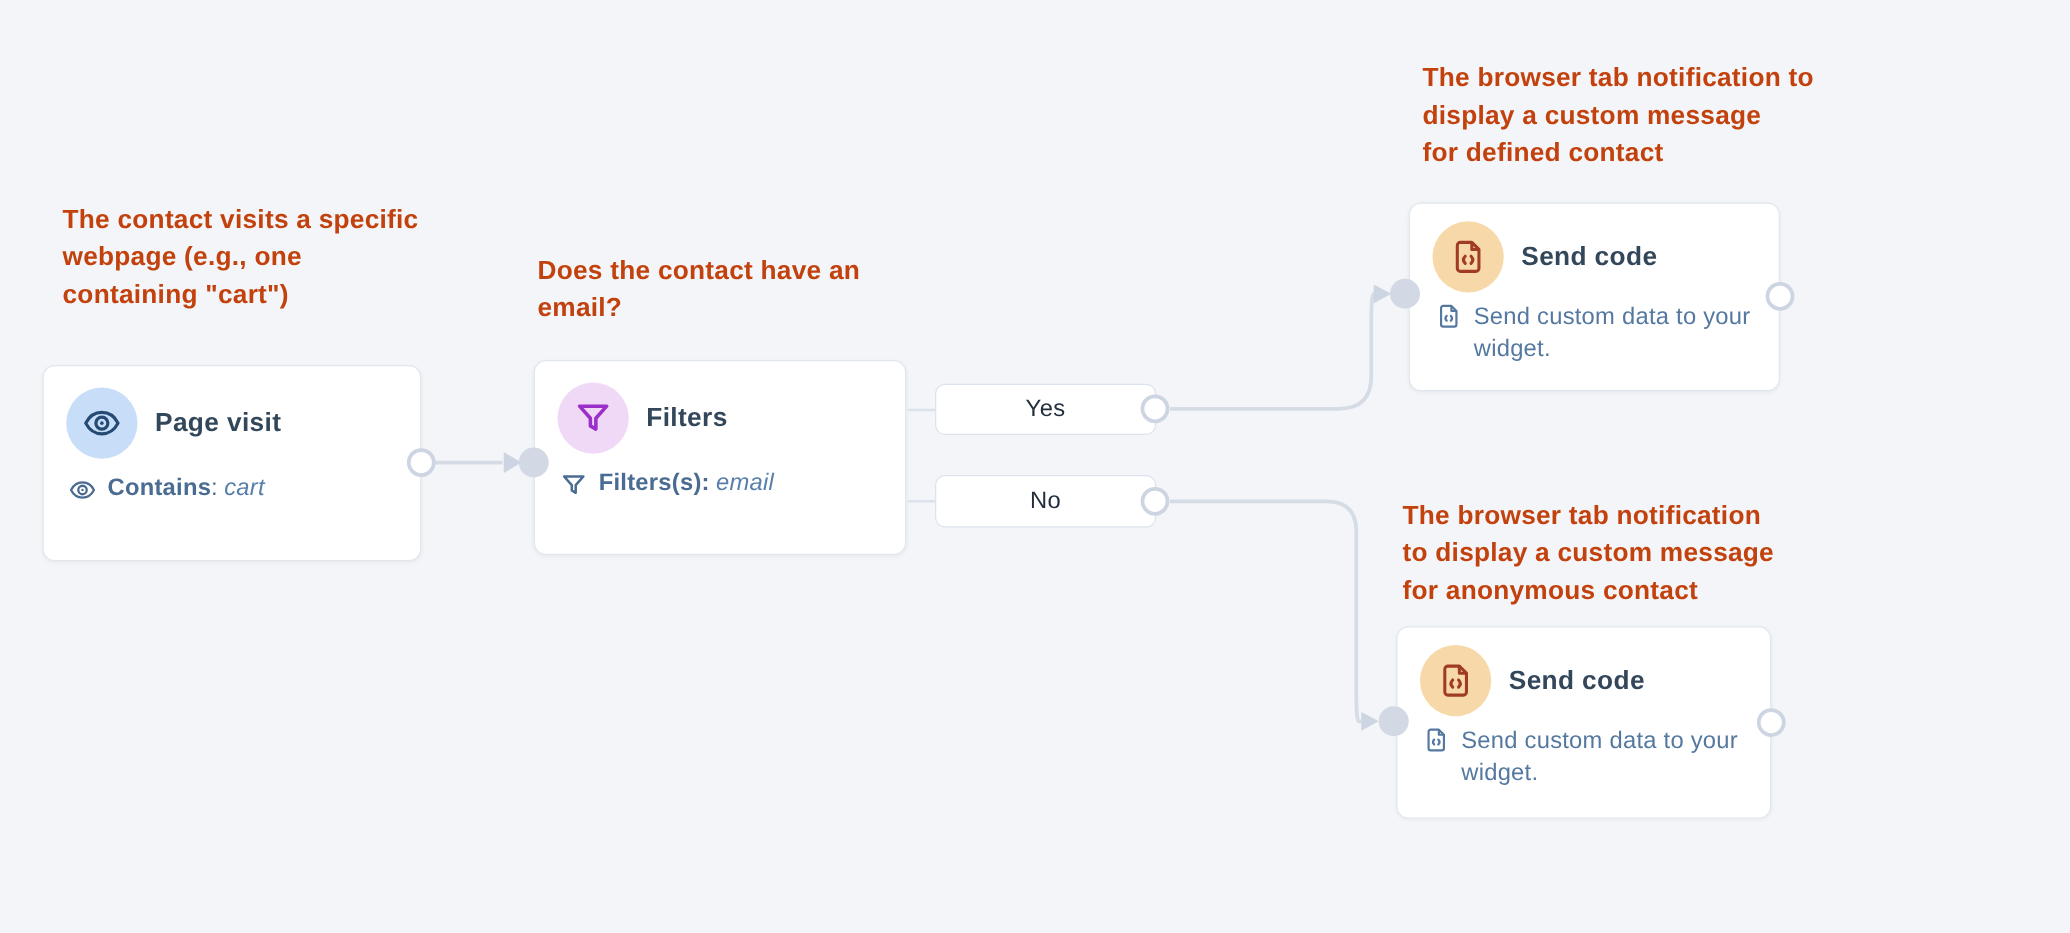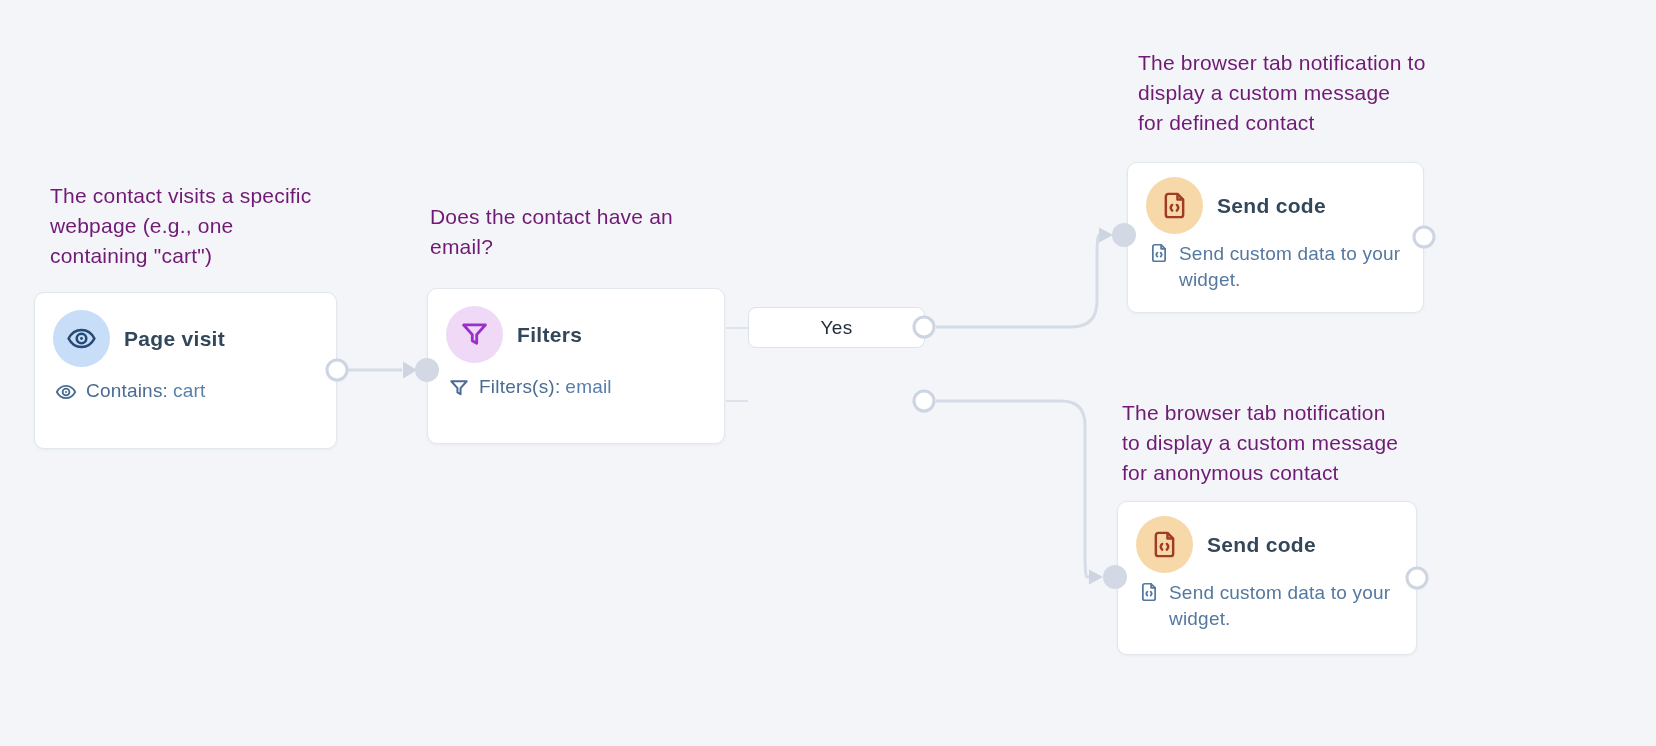--- a/index.html
+++ b/index.html
@@ -14,22 +14,22 @@
   
   .wires { position:absolute; left:0; top:0; z-index:3; pointer-events:none; }
   .wire  { fill:none; stroke:#d6dce6; stroke-width:3; }
   .stub  { fill:none; stroke:#dde3ec; stroke-width:2; }
   .arrowhead { fill:#ccd5e1; stroke:none; }
   .port-out  { fill:#ffffff; stroke:#ccd5e1; stroke-width:3; }
   .port-in   { fill:#d2d9e4; stroke:none; }
 
   .annotation {
     position:absolute; z-index:1;
-    font-size:21px; line-height:30px; font-weight:400;
-    color:#701a75; letter-spacing:.2px;
+    font-size:21px; line-height:30px; font-weight:700;
+    color:#c2410c; letter-spacing:.2px;
     white-space:pre-line;
   }
 
   .node {
     position:absolute; z-index:2;
     background:#ffffff;
     border:1px solid #e2e7ee;
     border-radius:10px;
     box-shadow:0 1px 3px rgba(45,62,80,.05);
   }
@@ -48,23 +48,23 @@
 
   .node-meta {
     display:flex; align-items:flex-start; gap:9px;
     padding:0 16px 0 20px; margin-top:13px;
     font-size:19px; letter-spacing:.2px;
   }
   .node.compact .node-meta { margin-top:7px; }
   .meta-icon { color:#4a6c92; flex:0 0 auto; margin-top:1px; }
   .meta-icon svg { width:22px; height:22px; display:block; }
   .meta-icon.linkish { color:#54789f; }
-  .meta-label { font-weight:400; color:#4a6c92; }
+  .meta-label { font-weight:700; color:#4a6c92; }
   .meta-sep   { font-weight:400; color:#4a6c92; }
-  .meta-value { color:#587fa9; margin-left:5px; }
+  .meta-value { color:#587fa9; margin-left:5px;font-style:italic; }
   .meta-link  { color:#54789f; line-height:26px; max-width:232px; display:inline-block; }
 
   .branch {
     position:absolute; z-index:2;
     background:#ffffff;
     border:1px solid #dde3ec;
     border-radius:8px;
     display:flex; align-items:center; justify-content:center;
     font-size:19px; font-weight:500; color:#232e3d; letter-spacing:.4px;
   }
@@ -86,21 +86,21 @@
       <path d="M14.3 3H7.2a1.9 1.9 0 0 0-1.9 1.9v14.2A1.9 1.9 0 0 0 7.2 21h9.6a1.9 1.9 0 0 0 1.9-1.9V7.4L14.3 3Z"></path>
       <path d="M14.3 3.4v4h4"></path>
       <path d="M10.2 11.6c-1.5 1.5-1.5 2.9 0 4.4"></path>
       <path d="M13.8 11.6c1.5 1.5 1.5 2.9 0 4.4"></path>
     </g>
   </defs>
 </svg>
 
 <div class="canvas">
 
-  <div class="annotation" style="left:50px; top:161px; width:300px;margin-top:20px;">The contact visits a specific
+  <div class="annotation" style="left:50px; top:161px; width:300px;">The contact visits a specific
 webpage (e.g., one
 containing "cart")</div>
   <div class="annotation" style="left:430px; top:202px; width:280px;">Does the contact have an
 email?</div>
   <div class="annotation" style="left:1138px; top:48px; width:340px;">The browser tab notification to
 display a custom message
 for defined contact</div>
   <div class="annotation" style="left:1122px; top:398px; width:320px;">The browser tab notification
 to display a custom message
 for anonymous contact</div>
@@ -137,20 +137,21 @@
       <span class="meta-icon">
         <svg viewBox="0 0 24 24">
             <use href="#funnel-sym"></use>
           </svg>
       </span>
       <span><span class="meta-label">Filters(s):</span><span class="meta-sep"></span><span class="meta-value">email</span></span>
     </div>
   </div>
 
   <div class="branch" style="left:748px; top:307px; width:177px; height:41px;">Yes</div>
+  <div class="branch" style="left:748px; top:380px; width:177px; height:42px;">No</div>
 
   <div class="node compact" style="left:1127px; top:162px; width:297px; height:151px;">
     <div class="node-header">
       <div class="icon-circle icon-orange">
         <svg viewBox="0 0 24 24">
             <use href="#codefile-sym"></use>
           </svg>
       </div>
       <div class="node-title">Send code</div>
     </div>

